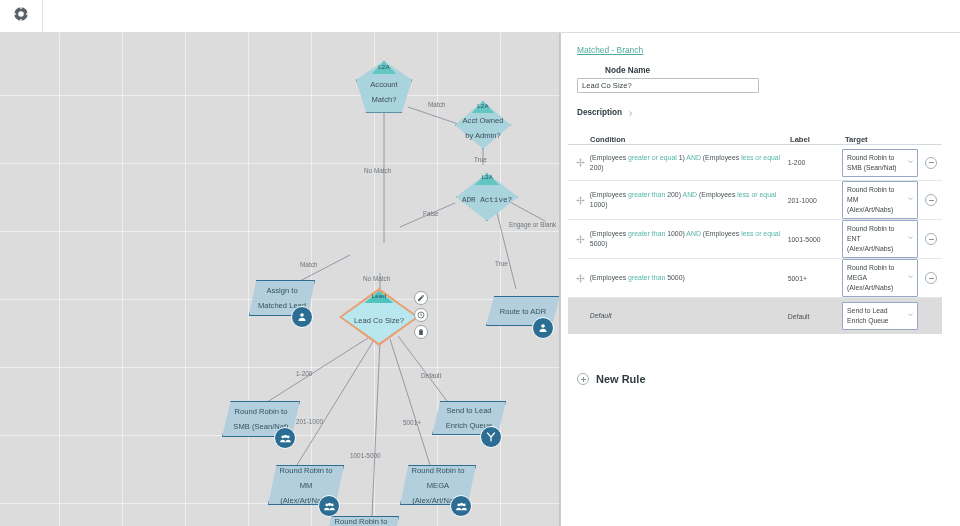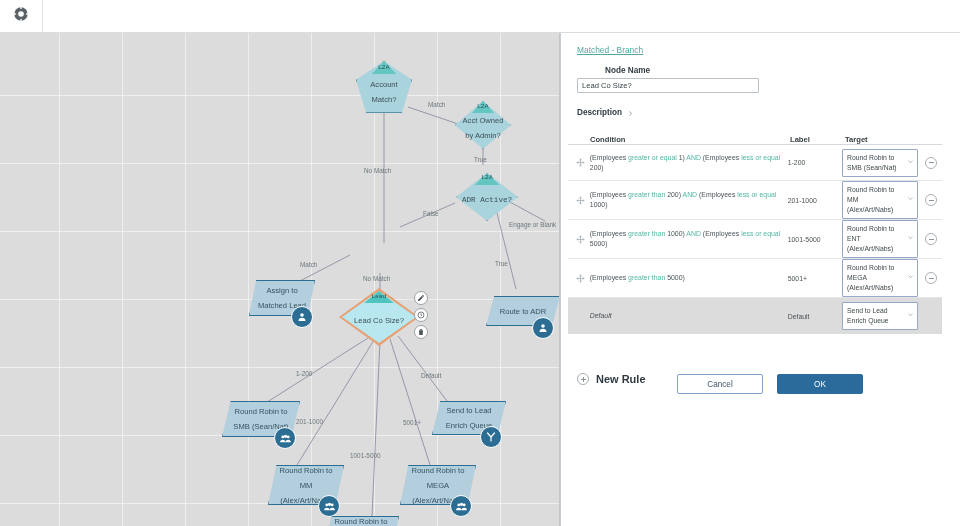--- a/index.html
+++ b/index.html
@@ -590,17 +590,13 @@
   </div>
 
   <div class="new-rule">
     <span class="plus-btn">
         <i class="h"></i>
         <i class="v"></i>
       </span>
     <span>New Rule</span>
   </div>
 
-  <div class="btn-row">
-    <button class="btn btn-cancel">Cancel</button>
-    <button class="btn btn-ok">OK</button>
-  </div>
 </div>
 
 </body></html>

